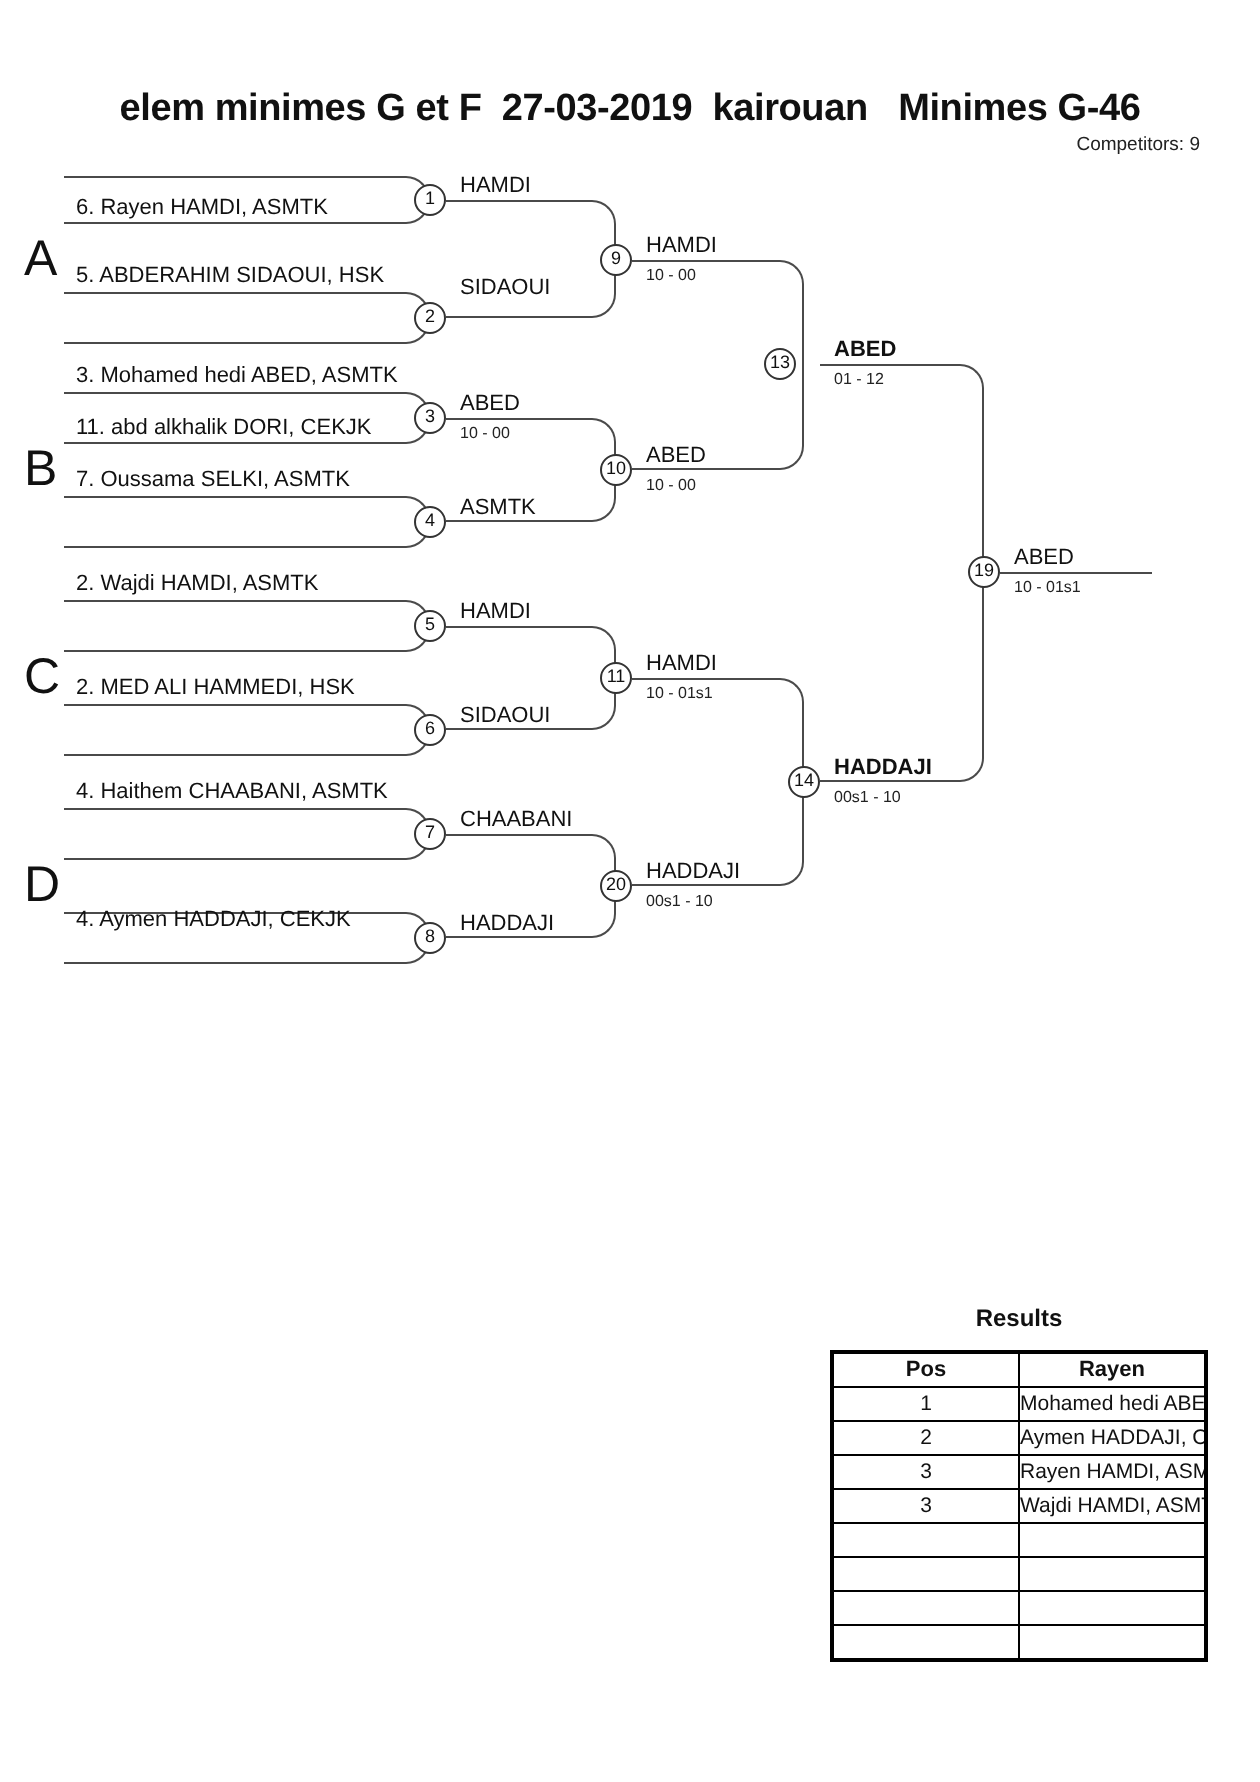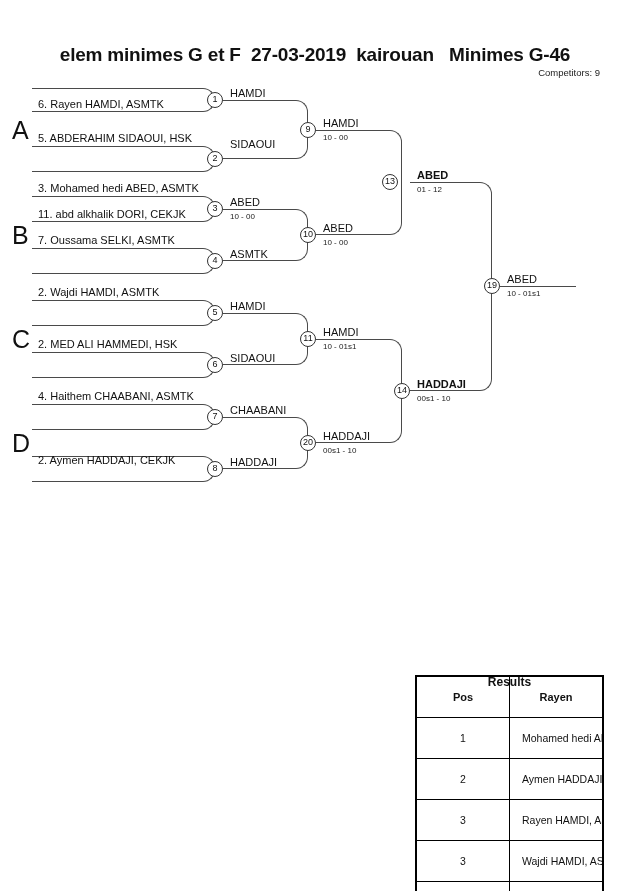--- a/index.html
+++ b/index.html
@@ -28,29 +28,29 @@
     position:absolute; width:16px; height:16px; box-sizing:border-box;
     border:1.4px solid #333; border-radius:50%; background:#fff;
     font-size:9px; line-height:13px; text-align:center; z-index:2; color:#111;
   }
   .ename { position:absolute; font-size:11px; white-space:nowrap; color:#111; }
   .wname { position:absolute; font-size:11px; white-space:nowrap; color:#111; }
   .wname.bold { font-weight:bold; }
   .score { position:absolute; font-size:8px; white-space:nowrap; color:#222; }
   .results-title {
     position:absolute; left:415px; top:652px; width:189px; text-align:center;
-    font-size:12px; font-weight:bold;margin-top:23px;
+    font-size:12px; font-weight:bold;
   }
   table.results {
     position:absolute; left:415px; top:675px; width:189px;
     border-collapse:collapse; border:2px solid #000; table-layout:fixed;
     font-size:10.5px; color:#111;
   }
   table.results th, table.results td {
-    border:1px solid #000; height:16px; padding:12px; overflow:hidden; white-space:nowrap;
+    border:1px solid #000; height:16px; padding:0; overflow:hidden; white-space:nowrap;
   }
   table.results th { font-size:11px; font-weight:bold; text-align:center; }
   td.pos { width:32px; text-align:center; }
   td.nm  { padding-left:6px; text-align:left; }
 </style>
 </head>
 <body>
 
 <div class="page">
 
@@ -80,21 +80,21 @@
   <div class="seg up" style="left:32px;top:469px;width:183px;height:13px"></div>
 
   <div class="ename" style="left:38px;top:98px">6. Rayen HAMDI, ASMTK</div>
   <div class="ename" style="left:38px;top:132px">5. ABDERAHIM SIDAOUI, HSK</div>
   <div class="ename" style="left:38px;top:182px">3. Mohamed hedi ABED, ASMTK</div>
   <div class="ename" style="left:38px;top:208px">11. abd alkhalik DORI, CEKJK</div>
   <div class="ename" style="left:38px;top:234px">7. Oussama SELKI, ASMTK</div>
   <div class="ename" style="left:38px;top:286px">2. Wajdi HAMDI, ASMTK</div>
   <div class="ename" style="left:38px;top:338px">2. MED ALI HAMMEDI, HSK</div>
   <div class="ename" style="left:38px;top:390px">4. Haithem CHAABANI, ASMTK</div>
-  <div class="ename" style="left:38px;top:454px">2. Aymen HADDAJI, CEKJK</div>
+  <div class="ename" style="left:38px;top:454px">4. Aymen HADDAJI, CEKJK</div>
 
   <div class="seg down" style="left:223px;top:100px;width:85px;height:30px"></div>
   <div class="seg up" style="left:223px;top:130px;width:85px;height:29px"></div>
   <div class="seg down" style="left:223px;top:209px;width:85px;height:26px"></div>
   <div class="seg up" style="left:223px;top:235px;width:85px;height:26px"></div>
   <div class="seg down" style="left:223px;top:313px;width:85px;height:26px"></div>
   <div class="seg up" style="left:223px;top:339px;width:85px;height:26px"></div>
   <div class="seg down" style="left:223px;top:417px;width:85px;height:26px"></div>
   <div class="seg up" style="left:223px;top:443px;width:85px;height:26px"></div>
 

